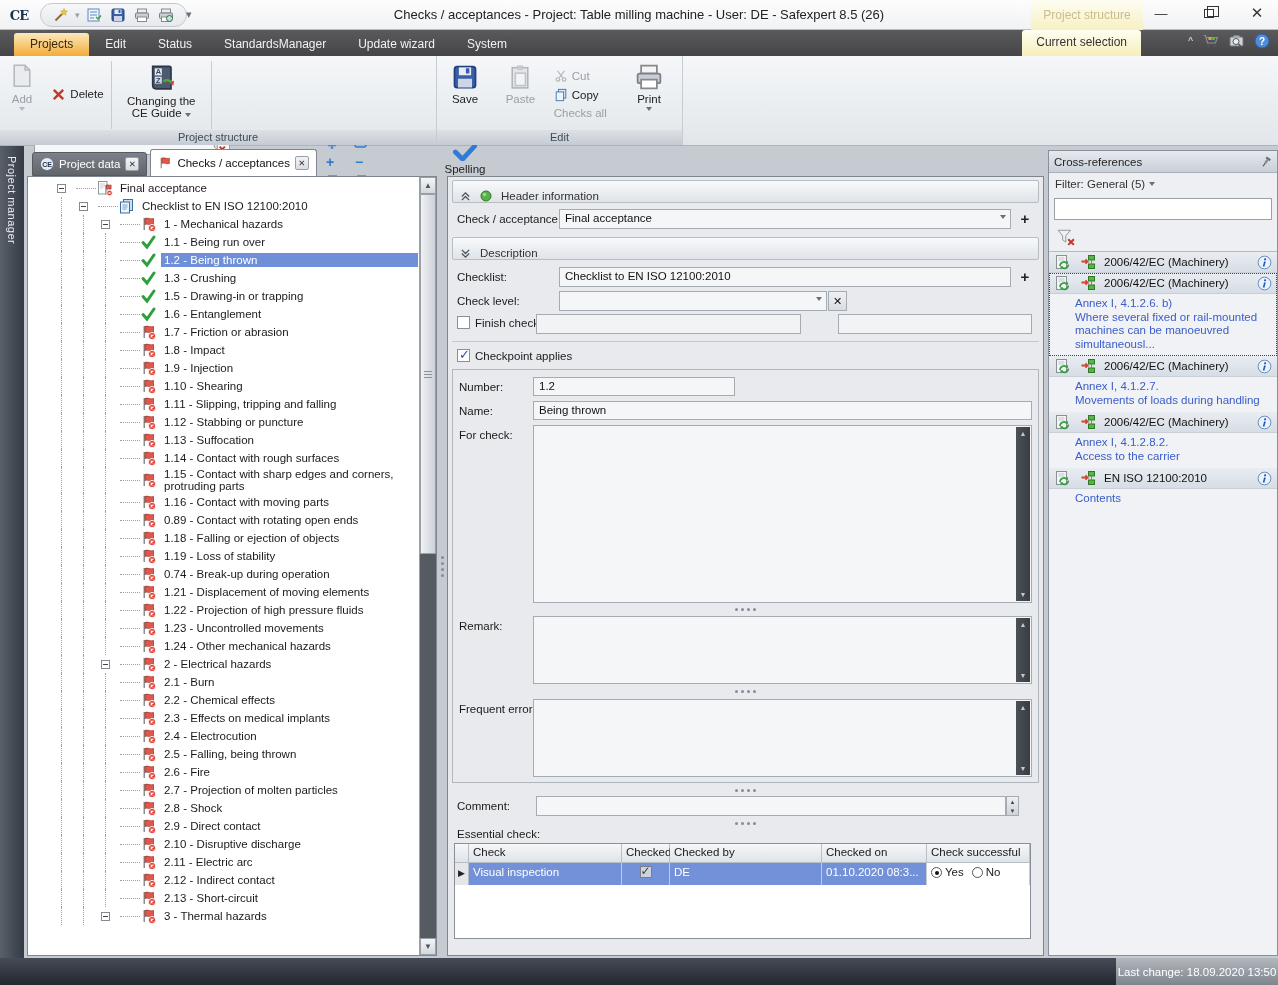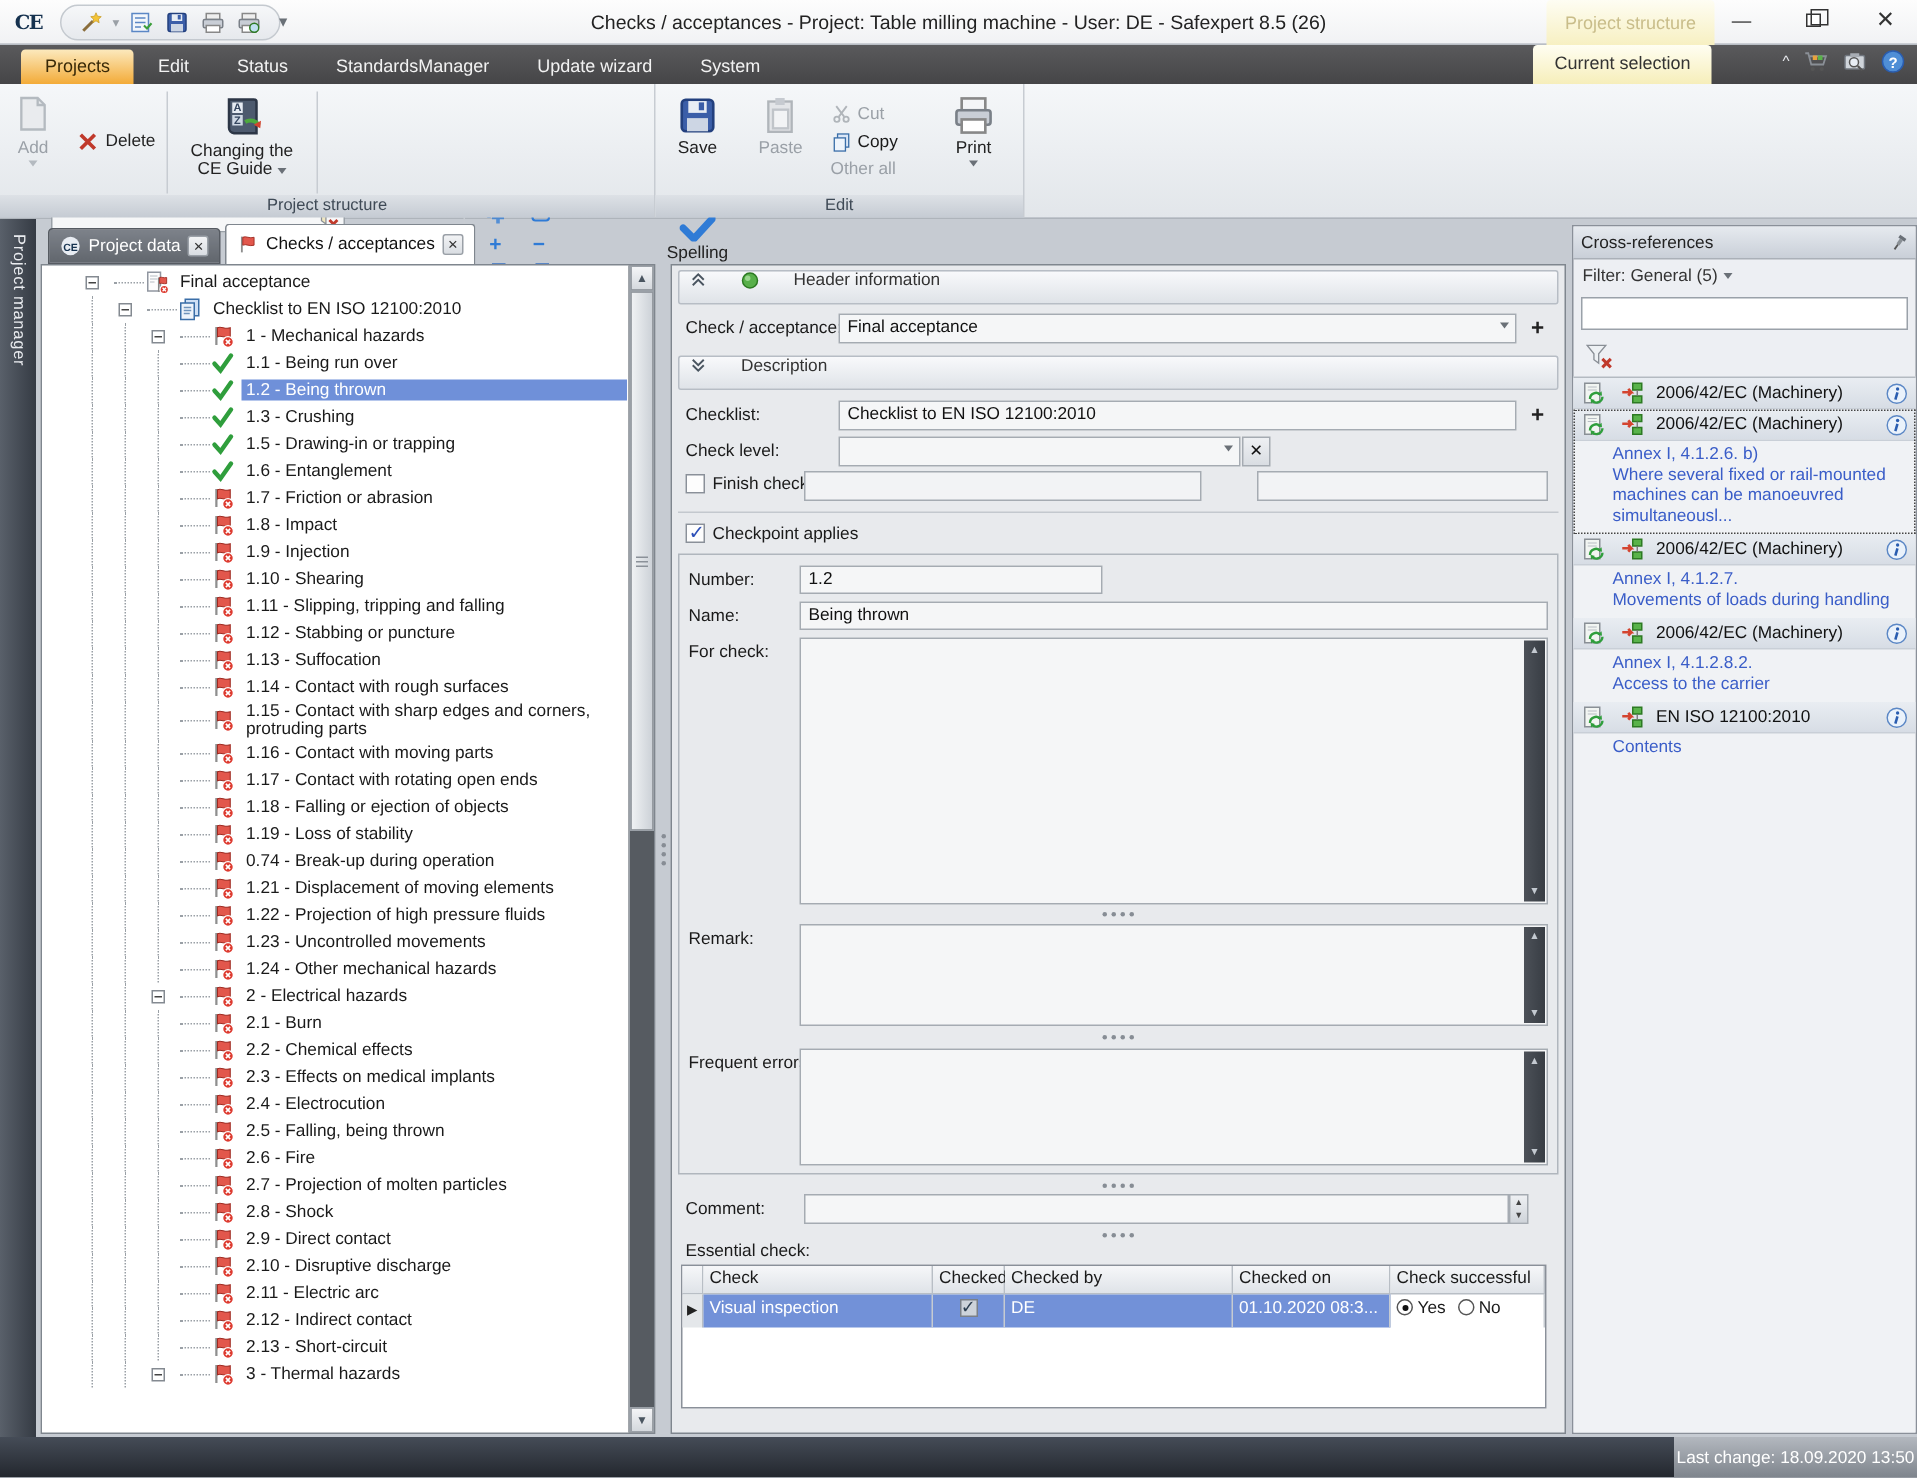--- a/index.html
+++ b/index.html
@@ -70,21 +70,21 @@
   .sbthumb{position:absolute;left:0;width:16px;background:linear-gradient(90deg,#f0f2f4,#ccd1d7);border:1px solid #9aa0a7}
   .sbgrip{position:absolute;left:3px;right:3px;top:50%;height:7px;margin-top:-3px;border-top:1px solid #8b9199;border-bottom:1px solid #8b9199}
   .sbgrip::before{content:'';position:absolute;left:0;right:0;top:2px;border-top:1px solid #8b9199}
   
   .dots{display:flex;gap:3px;justify-content:center;align-items:center}
   .dots i{width:3px;height:3px;background:#878d95;border-radius:50%}
   #vsplit{left:437px;top:176px;width:10px;height:780px;display:flex;flex-direction:column;justify-content:center;align-items:center;gap:3px}
   #vsplit i{width:3px;height:3px;background:#878d95;border-radius:50%}
   
   #formpanel{left:447px;top:176px;width:597px;height:780px;background:#e8eaed;border:1px solid #7f868e}
-  .secbar{position:absolute;left:4px;width:587px;height:23px;background:linear-gradient(#f8f9fb,#dfe3e8);border:1px solid #b7bdc5;border-radius:2px;display:flex;align-items:flex-start;gap:23px;padding:0 7px;font-size:11.5px;color:#333}
+  .secbar{position:absolute;left:4px;width:587px;height:23px;background:linear-gradient(#f8f9fb,#dfe3e8);border:1px solid #b7bdc5;border-radius:2px;display:flex;align-items:flex-end;gap:9px;padding:0 7px;font-size:11.5px;color:#333}
   .flabel{position:absolute;font-size:11.5px;color:#1a1a1a}
   .fld{position:absolute;background:#f5f6f7;border:1px solid #a5abb2;font-size:11.5px;padding:2px 5px;color:#111}
   .cmb-arrow{position:absolute;right:4px;top:5px}
   .plusbtn{position:absolute;font-size:15px;font-weight:bold;color:#222;width:16px;text-align:center}
   .xbox{position:absolute;width:19px;height:20px;background:linear-gradient(#eef0f3,#d9dde2);border:1px solid #a5abb2;text-align:center;font-weight:bold;font-size:11px;line-height:18px;color:#111}
   .cb{position:absolute;width:13px;height:13px;border:1px solid #8a9099;background:#fdfdfd}
   .cb.checked::after{content:'✓';position:absolute;left:1px;top:-3px;font-size:13px;font-weight:bold;color:#2b4fb8}
   .grpbox{position:absolute;left:4px;width:587px;border:1px solid #b0b6bd}
   .dsb{position:absolute;right:1px;top:1px;bottom:1px;width:14px;background:linear-gradient(90deg,#4c5158,#383d44);display:flex;flex-direction:column;justify-content:space-between;align-items:center;color:#c3c9d0;font-size:7px;padding:3px 0}
   .spin{position:absolute;width:13px;height:20px;background:linear-gradient(#eef0f3,#cfd4da);border:1px solid #a5abb2;display:flex;flex-direction:column;align-items:center;justify-content:space-around;font-size:6px;color:#444}
@@ -318,21 +318,21 @@
         <span>Cut</span>
       </div>
       <div class="smallbtn">
         <svg width="14" height="14" viewBox="0 0 16 16">
             <rect x="5" y="1.5" width="8.5" height="10" fill="#dbe7f7" stroke="#3a6ea8"></rect>
             <rect x="2.5" y="4.5" width="8.5" height="10" fill="#eef4fb" stroke="#3a6ea8"></rect>
           </svg>
         <span>Copy</span>
       </div>
       <div class="smallbtn disabled">
-        <span>Other all</span>
+        <span>Checks all</span>
       </div>
     </div>
     <div class="bigbtn" style="width:44px">
       <svg width="28" height="28" viewBox="0 0 16 16">
           <rect x="3.5" y="1.5" width="9" height="4.5" fill="#f4f5f7" stroke="#888"></rect>
           <rect x="1.5" y="6" width="13" height="5.5" rx="1" fill="#c9ced6" stroke="#7a8088"></rect>
           <rect x="3.5" y="9.5" width="9" height="5" fill="#fff" stroke="#888"></rect>
         </svg>
       <span>Print</span>
       <span class="arrow-dn"></span>
@@ -639,21 +639,21 @@
         <span class="guide"></span>
         <span class="conn"></span>
         <span class="ticon">
           <svg width="17" height="16" viewBox="0 0 16 16">
             <rect x="3" y="2" width="1.5" height="12" fill="#8e8e8e"></rect>
             <path d="M4.5 2.5C7 1.2 9.5 3.8 13 2.5v6C9.5 9.8 7 7.2 4.5 8.5z" fill="#e2574c" stroke="#9e2b22" stroke-width="0.7"></path>
             <circle cx="11.5" cy="12" r="3.6" fill="#dd3b30" stroke="#fff" stroke-width="0.9"></circle>
             <path d="M10.1 10.6l2.8 2.8M12.9 10.6l-2.8 2.8" stroke="#fff" stroke-width="1.1"></path>
           </svg>
         </span>
-        <span class="tlabel">1.17 - Contact with rotating open ends</span>
+        <span class="tlabel">0.89 - Contact with rotating open ends</span>
       </div>
       <div class="tree-row">
         <span class="guide"></span>
         <span class="guide"></span>
         <span class="guide"></span>
         <span class="conn"></span>
         <span class="ticon">
           <svg width="17" height="16" viewBox="0 0 16 16">
             <rect x="3" y="2" width="1.5" height="12" fill="#8e8e8e"></rect>
             <path d="M4.5 2.5C7 1.2 9.5 3.8 13 2.5v6C9.5 9.8 7 7.2 4.5 8.5z" fill="#e2574c" stroke="#9e2b22" stroke-width="0.7"></path>

